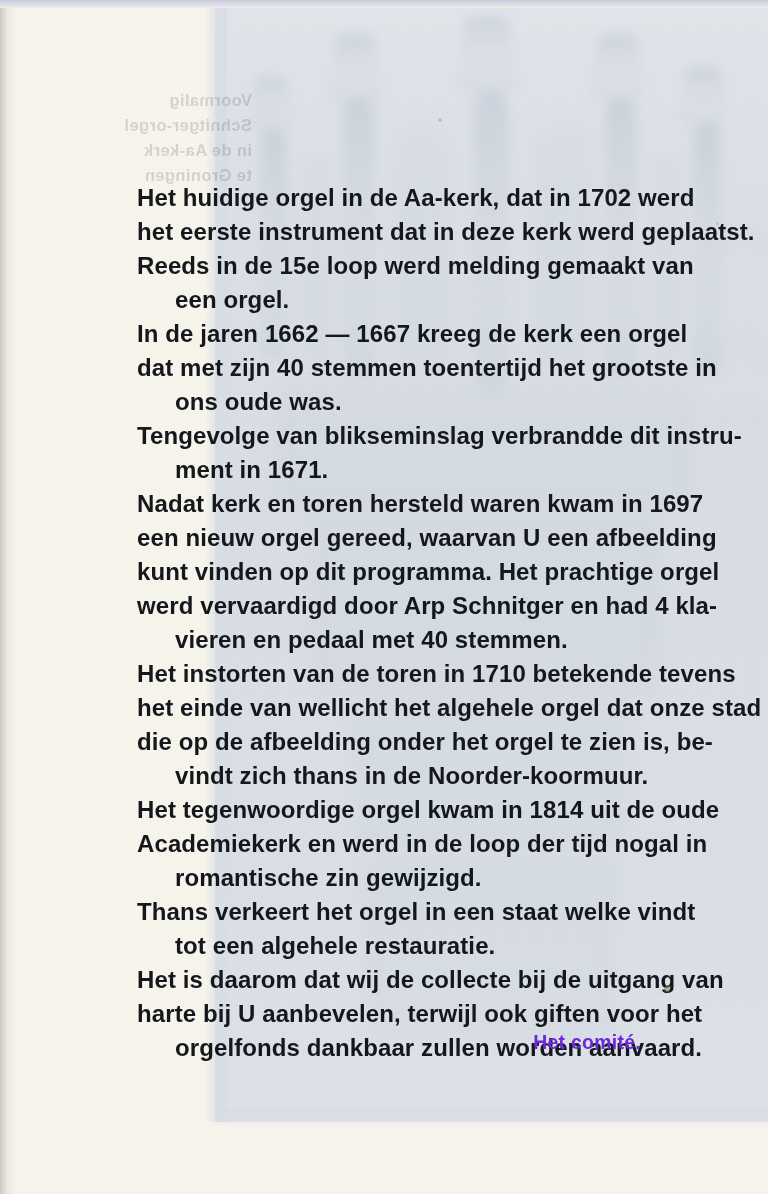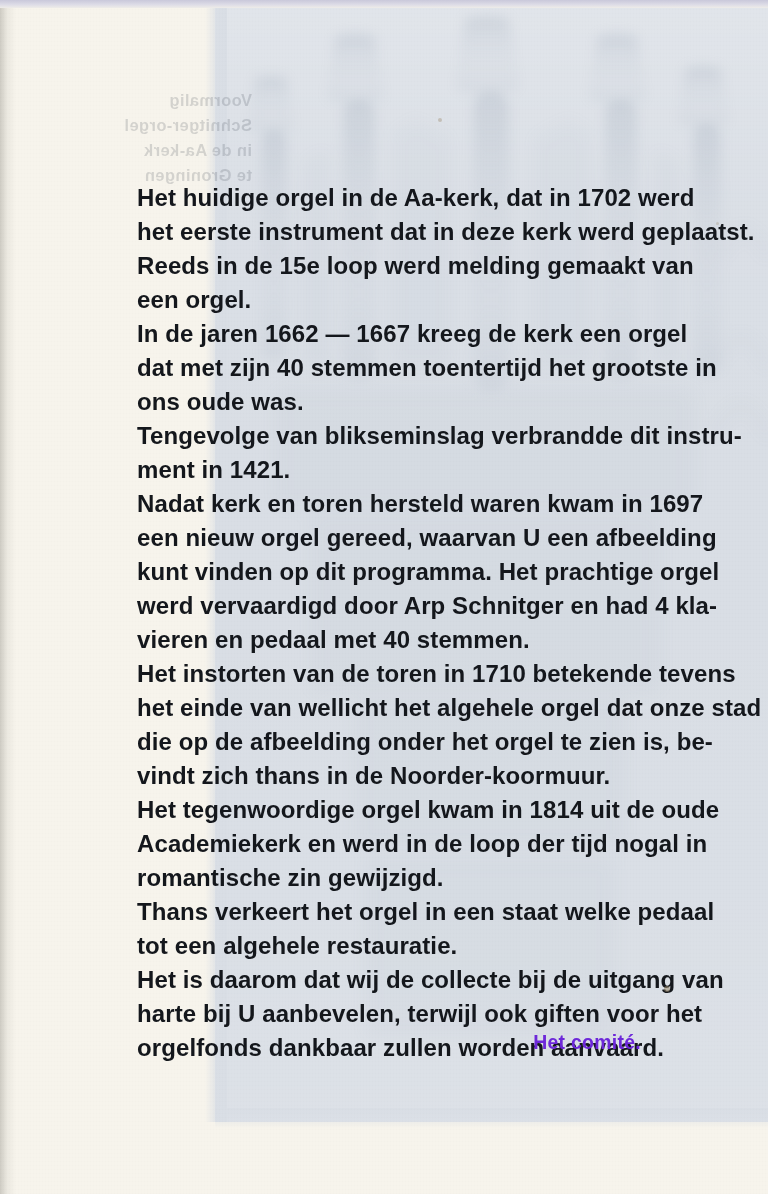--- a/index.html
+++ b/index.html
@@ -164,20 +164,21 @@
     display: block;
     text-align: justify;
     text-align-last: justify;
     white-space: pre;
   }
   .ln-last {
     display: block;
     text-align: right;
     text-align-last: left;
     white-space: pre;
+    margin-left: 38px;
   }
 
   .signature {
     position: absolute;
     left: 137px;
     top: 1031px;
     width: 504px;
     text-align: right;
     color: #6d28d9;
     font-size: 19.4px;
@@ -288,21 +289,21 @@
     </p>
 
     <p>
       <span class="ln">In de jaren 1662 — 1667 kreeg de kerk een orgel</span>
       <span class="ln">dat met zijn 40 stemmen toentertijd het grootste in</span>
       <span class="ln-last">ons oude was.</span>
     </p>
 
     <p>
       <span class="ln">Tengevolge van blikseminslag verbrandde dit instru-</span>
-      <span class="ln-last">ment in 1421.</span>
+      <span class="ln-last">ment in 1671.</span>
     </p>
 
     <p>
       <span class="ln">Nadat kerk en toren hersteld waren kwam in 1697</span>
       <span class="ln">een nieuw orgel gereed, waarvan U een afbeelding</span>
       <span class="ln">kunt vinden op dit programma. Het prachtige orgel</span>
       <span class="ln">werd vervaardigd door Arp Schnitger en had 4 kla-</span>
       <span class="ln-last">vieren en pedaal met 40 stemmen.</span>
     </p>
 
@@ -313,21 +314,21 @@
       <span class="ln-last">vindt zich thans in de Noorder-koormuur.</span>
     </p>
 
     <p>
       <span class="ln">Het tegenwoordige orgel kwam in 1814 uit de oude</span>
       <span class="ln">Academiekerk en werd in de loop der tijd nogal in</span>
       <span class="ln-last">romantische zin gewijzigd.</span>
     </p>
 
     <p>
-      <span class="ln">Thans verkeert het orgel in een staat welke pedaal</span>
+      <span class="ln">Thans verkeert het orgel in een staat welke vindt</span>
       <span class="ln-last">tot een algehele restauratie.</span>
     </p>
 
     <p>
       <span class="ln">Het is daarom dat wij de collecte bij de uitgang van</span>
       <span class="ln">harte bij U aanbevelen, terwijl ook giften voor het</span>
       <span class="ln-last">orgelfonds dankbaar zullen worden aanvaard.</span>
     </p>
 
   </div>

